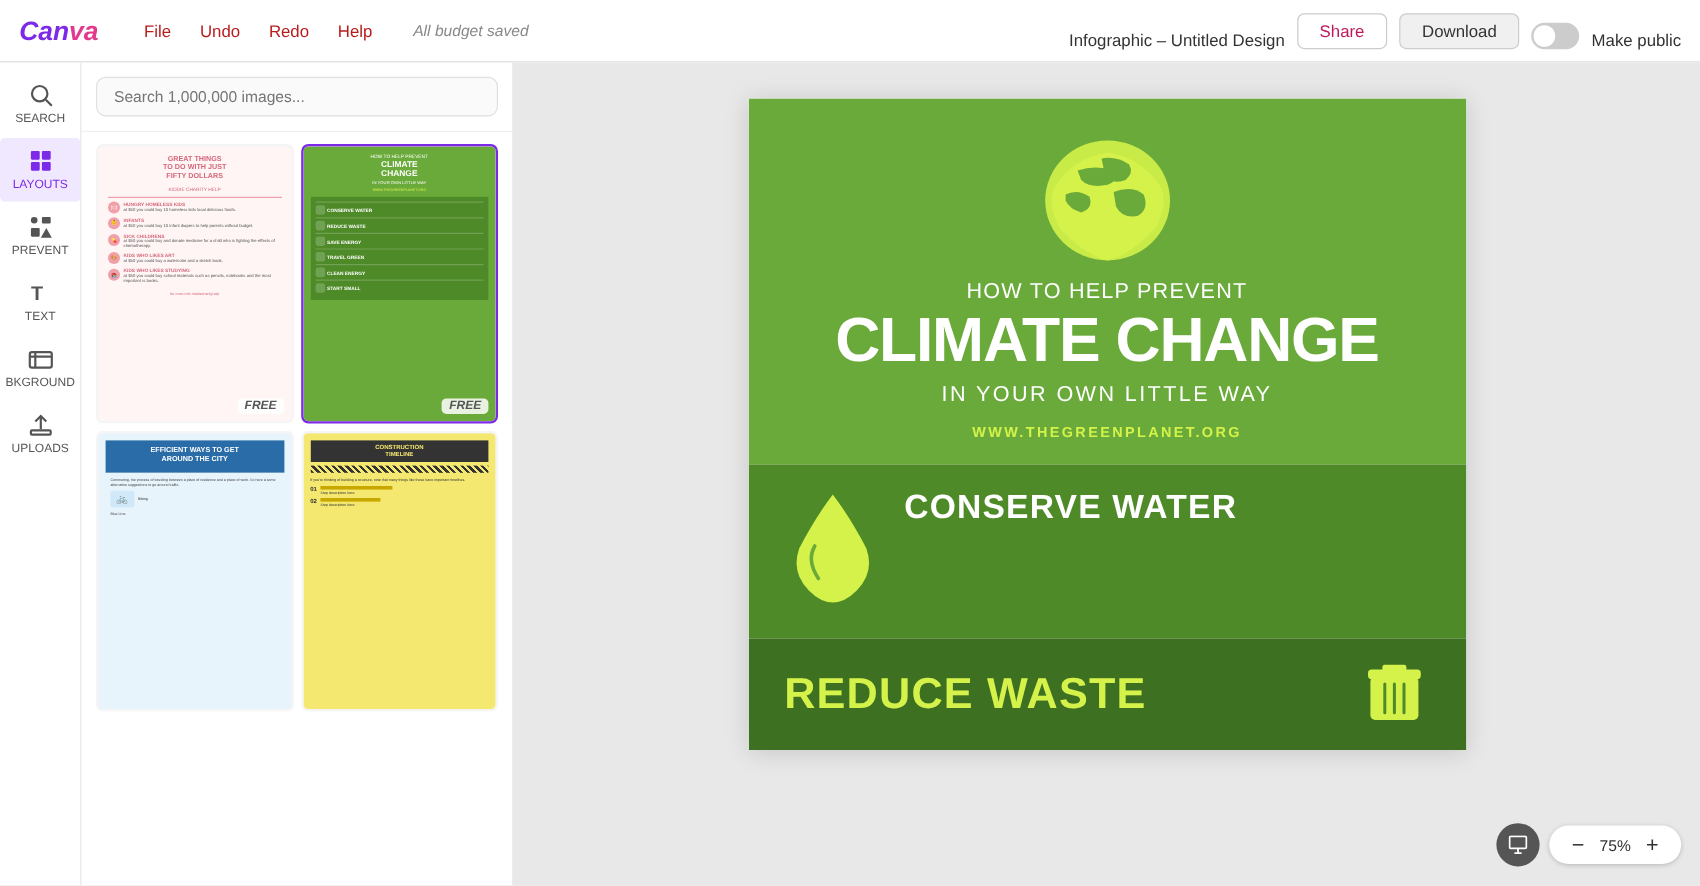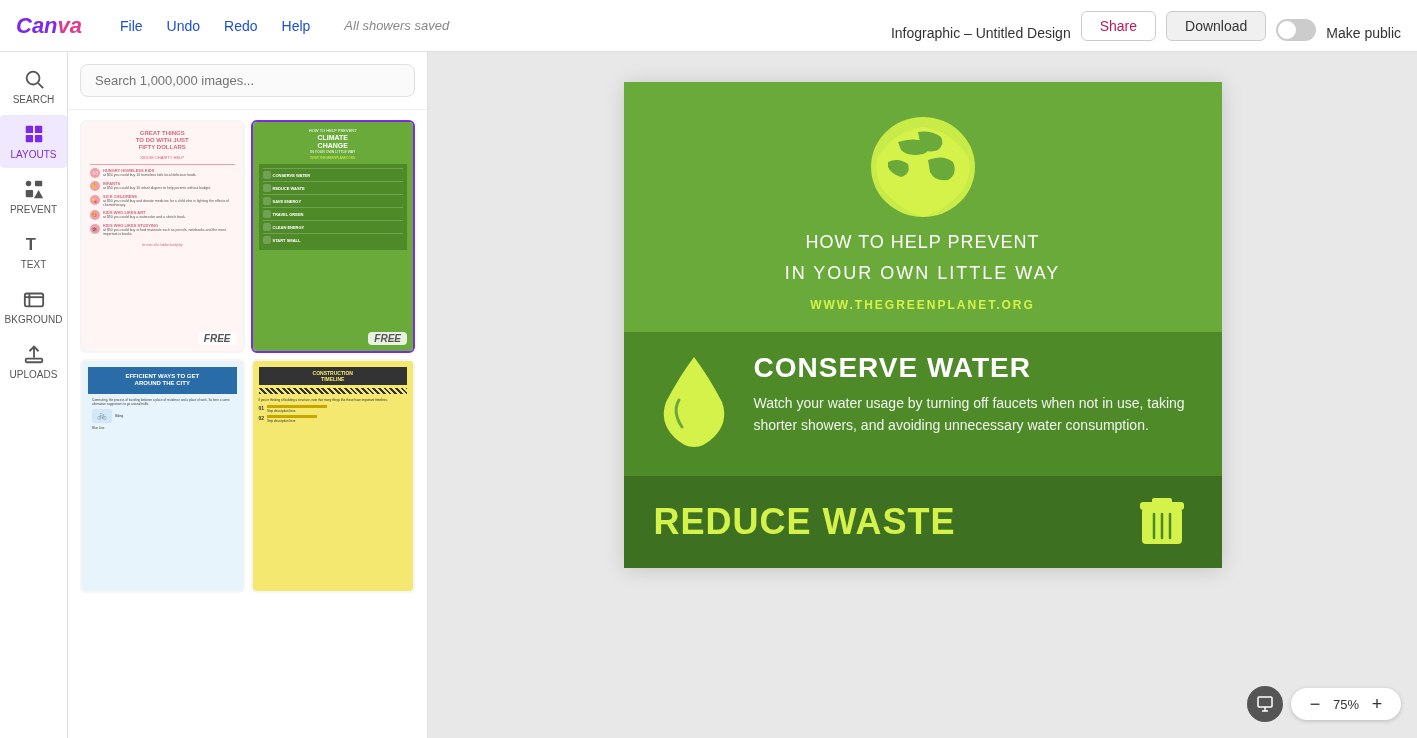--- a/index.html
+++ b/index.html
@@ -22,21 +22,21 @@
       font-weight: 700;
       color: #7d2ae8;
       font-style: italic;
       margin-right: 8px;
     }
     .logo span { color: #e0398d; }
     .topbar-menu { display: flex; gap: 4px; }
     .topbar-menu-item {
       padding: 4px 10px;
       font-size: 14px;
-      color: #1d4ed8;
+      color: #b91c1c;
       cursor: pointer;
       border-radius: 4px;
     }
     .autosave {
       font-size: 13px;
       color: #888;
       font-style: italic;
       margin-left: 4px;
     }
     .topbar-right {
@@ -382,21 +382,21 @@
 <body>
 
 <div class="topbar">
   <div class="logo">Can<span>va</span></div>
   <div class="topbar-menu">
     <div class="topbar-menu-item">File</div>
     <div class="topbar-menu-item">Undo</div>
     <div class="topbar-menu-item">Redo</div>
     <div class="topbar-menu-item">Help</div>
   </div>
-  <div class="autosave">All showers saved</div>
+  <div class="autosave">All budget saved</div>
   <div class="topbar-right">
     <div class="design-title">Infographic – Untitled Design</div>
     <button class="btn-share">Share</button>
     <button class="btn-download">Download</button>
     <div class="toggle-switch"></div>
     <span class="make-public-label">Make public</span>
   </div>
 </div>
 
 <div class="main-layout">
@@ -607,34 +607,34 @@
             <ellipse cx="60" cy="55" rx="52" ry="50" fill="#d4f24a" opacity="0.9"></ellipse>
 
             <path d="M15,45 Q30,20 60,15 Q90,20 105,45 Q110,60 100,78 Q80,100 60,105 Q40,100 20,78 Q10,60 15,45Z" fill="#d4f24a"></path>
 
             <path d="M35,30 Q50,25 65,30 Q70,38 60,42 Q45,45 38,38Z" fill="#6aaa3a"></path>
             <path d="M55,20 Q68,18 78,25 Q82,32 75,38 Q65,42 58,35Z" fill="#6aaa3a"></path>
             <path d="M25,50 Q35,45 45,52 Q48,62 38,65 Q28,62 25,55Z" fill="#6aaa3a"></path>
             <path d="M65,48 Q80,42 90,50 Q95,62 85,68 Q72,70 67,60Z" fill="#6aaa3a"></path>
           </svg>
           <div class="ig-how-to">HOW TO HELP PREVENT</div>
+          <div class="ig-climate-change">CLIMATE CHANGE</div>
           <div class="ig-subtitle">IN YOUR OWN LITTLE WAY</div>
           <div class="ig-url">WWW.THEGREENPLANET.ORG</div>
         </div>
 
         <div class="ig-section">
           <div class="ig-section-icon">
             <svg width="80" height="100" viewBox="0 0 80 100">
               <path d="M40,5 Q55,25 68,50 Q75,70 60,85 Q50,95 40,95 Q30,95 20,85 Q5,70 12,50 Q25,25 40,5Z" fill="#d4f24a"></path>
               <path d="M28,75 Q18,60 25,48" stroke="#6aaa3a" stroke-width="3" fill="none" stroke-linecap="round"></path>
             </svg>
           </div>
           <div class="ig-section-text">
             <div class="ig-section-title">CONSERVE WATER</div>
-            <div class="ig-section-body">Watch your water usage by turning off faucets when not in use, taking shorter showers, and avoiding unnecessary water consumption.</div>
           </div>
         </div>
 
         <div class="ig-reduce">
           <div style="flex:1;">
             <div class="ig-reduce-title">REDUCE WASTE</div>
           </div>
           <div>
             <svg width="60" height="60" viewBox="0 0 60 60">
               <rect x="10" y="18" width="40" height="36" rx="4" fill="#d4f24a"></rect>

